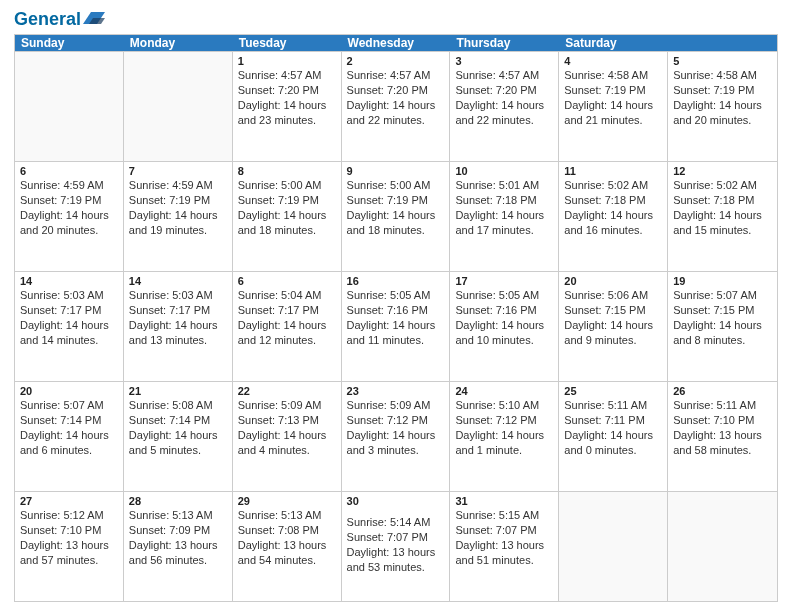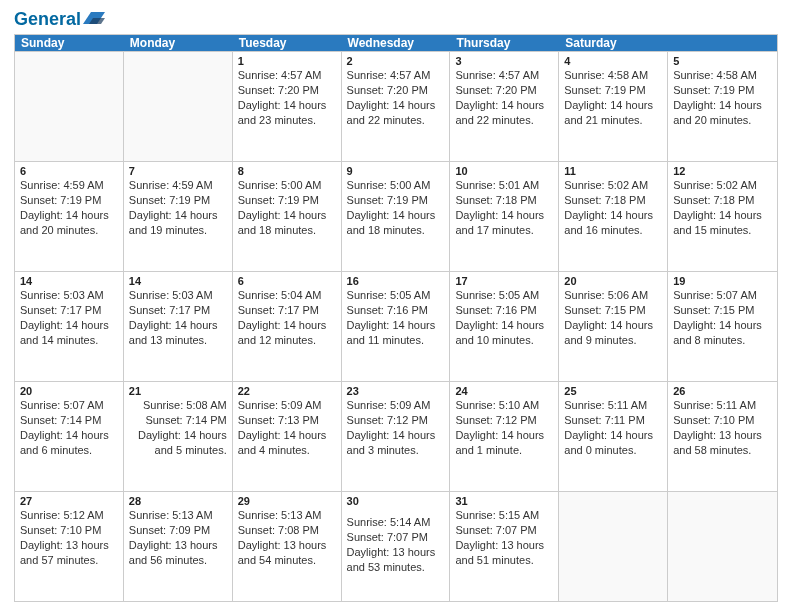--- a/index.html
+++ b/index.html
@@ -267,21 +267,21 @@
         </div>
         <div class="cal-row">
           <div class="cal-cell">
             <span class="day-num">20</span>
             <div class="cell-text" style="white-space: pre-line;">Sunrise: 5:07 AM
 Sunset: 7:14 PM
 Daylight: 14 hours and 6 minutes.</div>
           </div>
           <div class="cal-cell">
             <span class="day-num">21</span>
-            <div class="cell-text" style="white-space: pre-line; text-align: right;">Sunrise: 5:08 AM
+            <div class="cell-text" style="white-space: pre-line;">Sunrise: 5:08 AM
 Sunset: 7:14 PM
 Daylight: 14 hours and 5 minutes.</div>
           </div>
           <div class="cal-cell">
             <span class="day-num">22</span>
             <div class="cell-text" style="white-space: pre-line;">Sunrise: 5:09 AM
 Sunset: 7:13 PM
 Daylight: 14 hours and 4 minutes.</div>
           </div>
           <div class="cal-cell">

